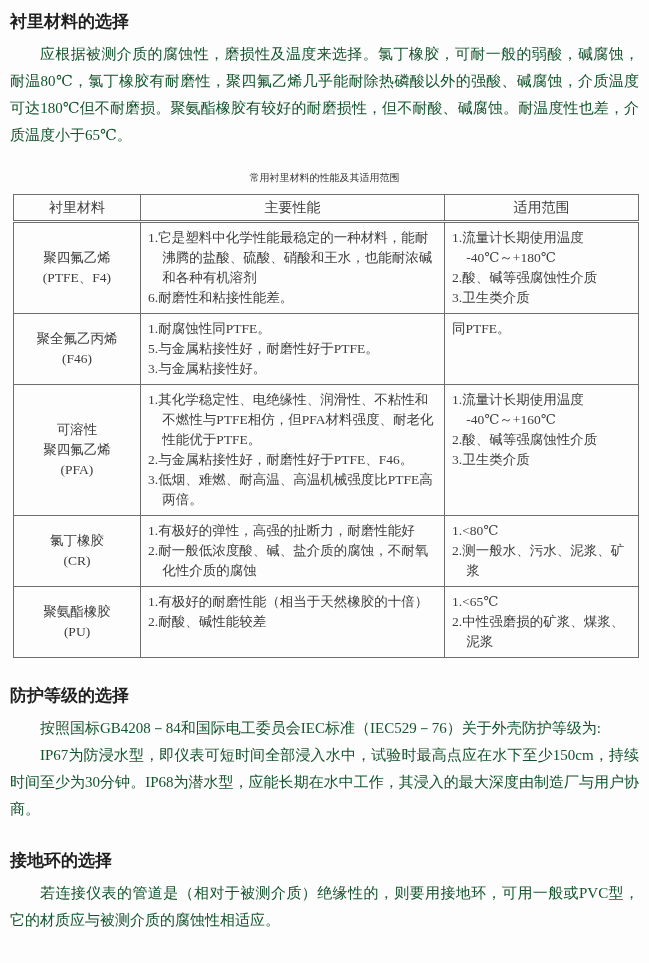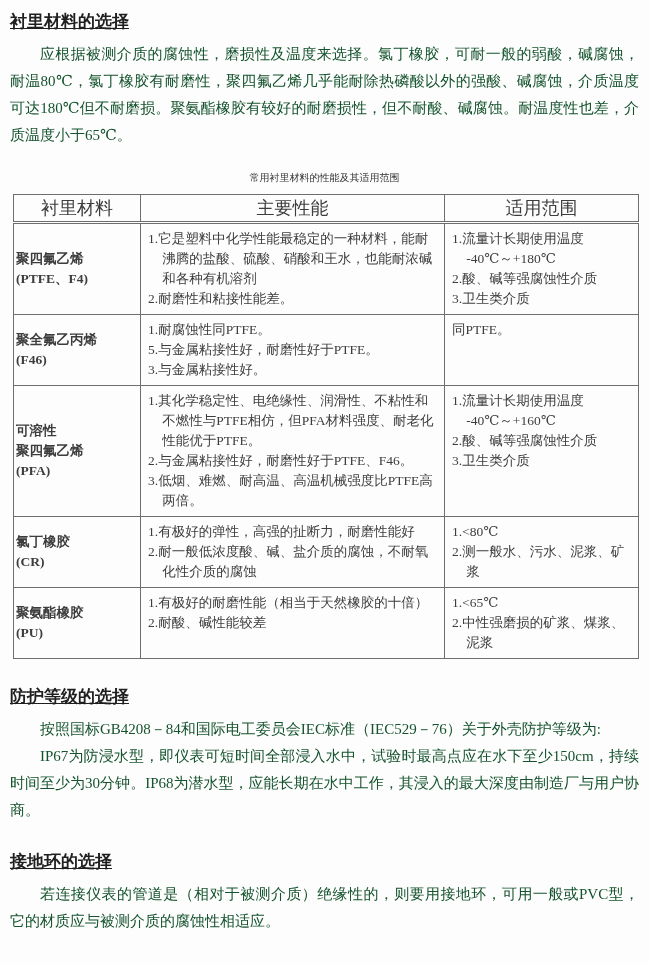--- a/index.html
+++ b/index.html
@@ -14,21 +14,20 @@
     padding: 10px 10px 30px 10px;
     font-family: "Liberation Serif", "DejaVu Serif", serif;
     color: #3d3d3d;
   }
   .section-heading {
     font-size: 17px;
     font-weight: 700;
     color: #1f1f1f;
     margin: 0 0 7px 0;
     line-height: 24px;
-    text-decoration: underline;
   }
   .para {
     margin: 0;
     font-size: 15px;
     line-height: 27px;
     color: #14532d;
     text-align: justify;
   }
   .para.indent { text-indent: 2em; }
   .table-caption {
@@ -50,26 +49,26 @@
   table.materials td {
     border: 1px solid #6e6e6e;
     vertical-align: middle;
     font-weight: normal;
     box-sizing: border-box;
   }
   table.materials thead th {
     height: 27px;
     text-align: center;
     border-bottom: 3px double #6e6e6e;
-    font-size: 18px;
+    font-size: 14px;
   }
   td.cell.material {
+    text-align: center;
     line-height: 20px;
     padding: 4px 2px;
-    font-weight: bold;
   }
   td.cell.items {
     vertical-align: top;
     padding: 5px 6px 5px 7px;
     line-height: 20px;
   }
   .item {
     padding-left: 1.05em;
     text-indent: -1.05em;
     white-space: pre-line;
@@ -105,21 +104,21 @@
       </tr>
     </thead>
     <tbody id="table-body">
         <tr>
           <td class="cell material">
             <div>聚四氟乙烯</div>
             <div>(PTFE、F4)</div>
           </td>
           <td class="cell items">
             <div class="item">1.它是塑料中化学性能最稳定的一种材料，能耐沸腾的盐酸、硫酸、硝酸和王水，也能耐浓碱和各种有机溶剂</div>
-            <div class="item">2.耐磨性和粘接性能差。</div>
+            <div class="item">6.耐磨性和粘接性能差。</div>
           </td>
           <td class="cell items">
             <div class="item">1.流量计长期使用温度
 -40℃～+180℃</div>
             <div class="item">2.酸、碱等强腐蚀性介质</div>
             <div class="item">3.卫生类介质</div>
           </td>
         </tr>
         <tr>
           <td class="cell material">

